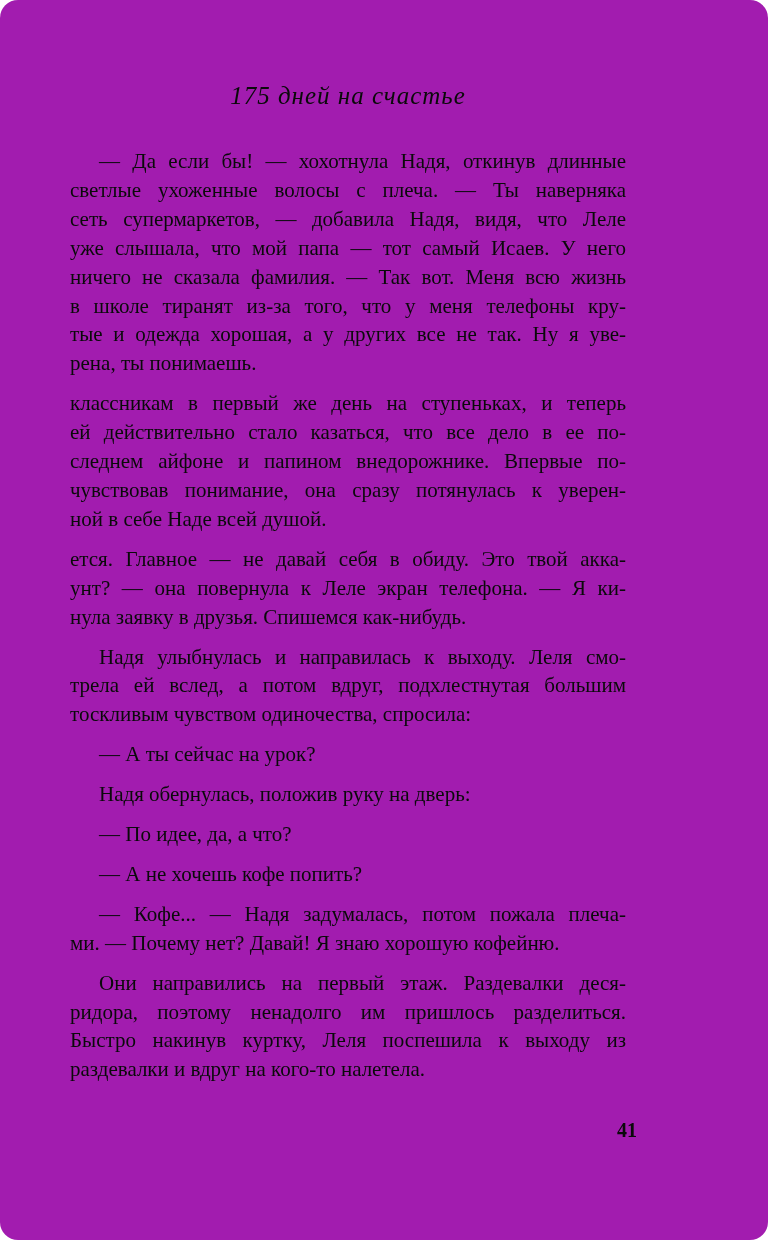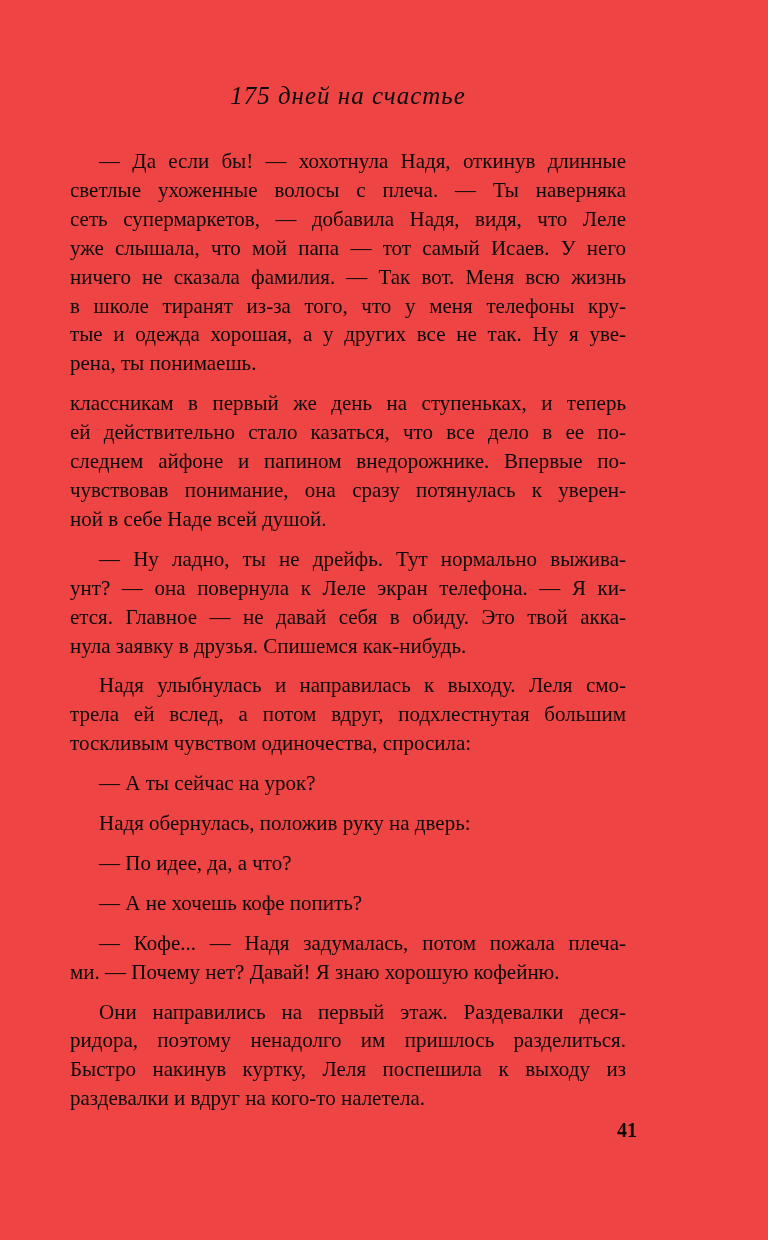--- a/index.html
+++ b/index.html
@@ -4,24 +4,25 @@
 <style>
   html, body {
     margin: 0;
     padding: 0;
     background: #ffffff;
   }
   .book-page {
     position: relative;
     width: 768px;
     height: 1240px;
-    background: #ef4444;
+    background: #a21caf;
     overflow: hidden;
     font-family: "Liberation Serif", serif;
     color: #0a0a0a;
+    border-radius: 18px;
   }
   .running-header {
     position: absolute;
     top: 82px;
     left: 59px;
     width: 578px;
     text-align: center;
     font-style: italic;
     font-size: 25px;
     letter-spacing: 1px;
@@ -73,23 +74,22 @@
         <div class="line last">рена, ты понимаешь.</div>
       </div>
       <div class="paragraph">
         <div class="line">классникам в первый же день на ступеньках, и теперь</div>
         <div class="line">ей действительно стало казаться, что все дело в ее по-</div>
         <div class="line">следнем айфоне и папином внедорожнике. Впервые по-</div>
         <div class="line">чувствовав понимание, она сразу потянулась к уверен-</div>
         <div class="line last">ной в себе Наде всей душой.</div>
       </div>
       <div class="paragraph">
-        <div class="line first">— Ну ладно, ты не дрейфь. Тут нормально выжива-</div>
+        <div class="line">ется. Главное — не давай себя в обиду. Это твой акка-</div>
         <div class="line">унт? — она повернула к Леле экран телефона. — Я ки-</div>
-        <div class="line">ется. Главное — не давай себя в обиду. Это твой акка-</div>
         <div class="line last">нула заявку в друзья. Спишемся как-нибудь.</div>
       </div>
       <div class="paragraph">
         <div class="line first">Надя улыбнулась и направилась к выходу. Леля смо-</div>
         <div class="line">трела ей вслед, а потом вдруг, подхлестнутая большим</div>
         <div class="line last">тоскливым чувством одиночества, спросила:</div>
       </div>
       <div class="paragraph">
         <div class="line first last">— А ты сейчас на урок?</div>
       </div>

